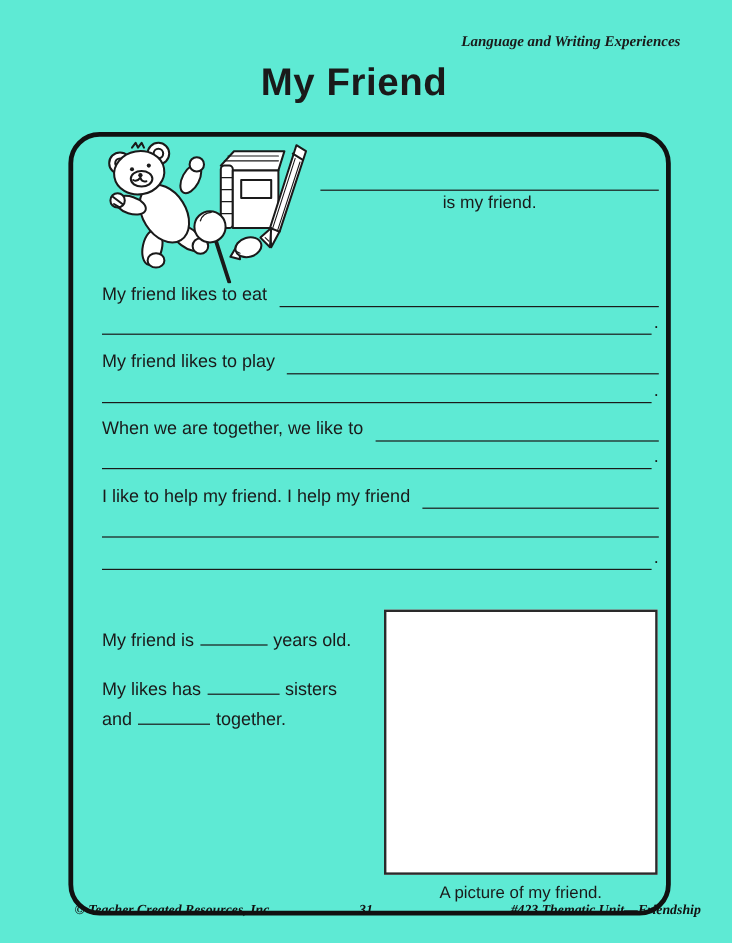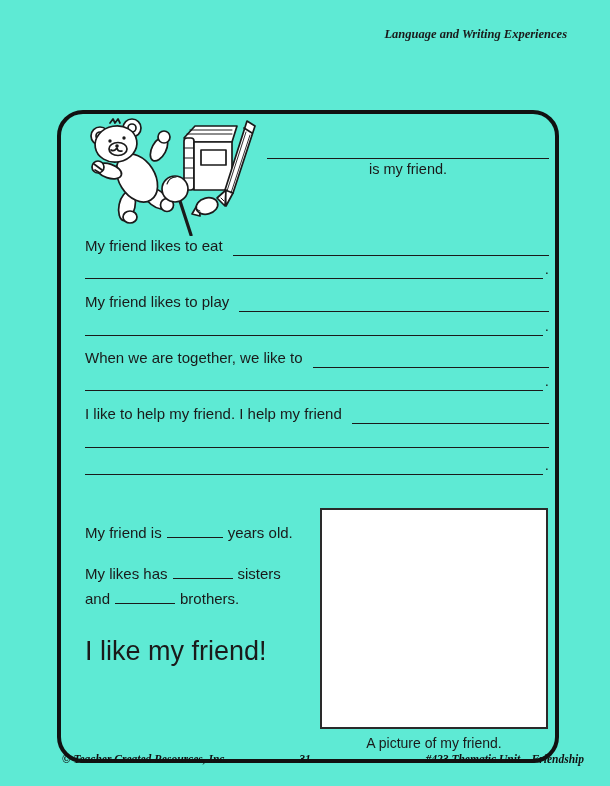--- a/index.html
+++ b/index.html
@@ -61,20 +61,21 @@
   .footer-center{left:0;width:610px;text-align:center;}
   .footer-right{right:26px;}
 </style>
 </head>
 <body>
 
 <div class="page">
 
   <div class="header-label">Language and Writing Experiences</div>
 
+  <div class="title">My Friend</div>
 
   <div class="main-box">
 
     <div class="illustration">
       <svg viewBox="0 0 192 120" stroke="#1a1a1a" fill="#ffffff" stroke-width="1.7" stroke-linecap="round" stroke-linejoin="round">
         <g>
           <ellipse cx="76" cy="82" rx="8" ry="15" transform="rotate(-52 76 82)"></ellipse>
           <circle cx="87" cy="89" r="6.5"></circle>
           <ellipse cx="47" cy="90" rx="8" ry="15" transform="rotate(12 47 90)"></ellipse>
           <ellipse cx="50" cy="101" rx="7" ry="6"></ellipse>
@@ -170,24 +171,23 @@
 
     <div class="fact fact-age">
       <span>My friend is</span><span class="blank blank-age"></span><span>years old.</span>
     </div>
 
     <div class="fact fact-sisters">
       <span>My likes has</span><span class="blank blank-sisters"></span><span>sisters</span>
     </div>
 
     <div class="fact fact-brothers">
-      <span>and</span><span class="blank blank-brothers"></span><span>brothers.</span>
+      <span>and</span><span class="blank blank-brothers"></span><span>together.</span>
     </div>
 
-    <div class="exclaim">I like my friend!</div>
 
     <div class="picture-box"></div>
     <div class="picture-caption">A picture of my friend.</div>
 
   </div>
 
   <div class="footer">
     <span class="footer-left">© Teacher Created Resources, Inc.</span>
     <span class="footer-center">31</span>
     <span class="footer-right">#423 Thematic Unit—Friendship</span>

